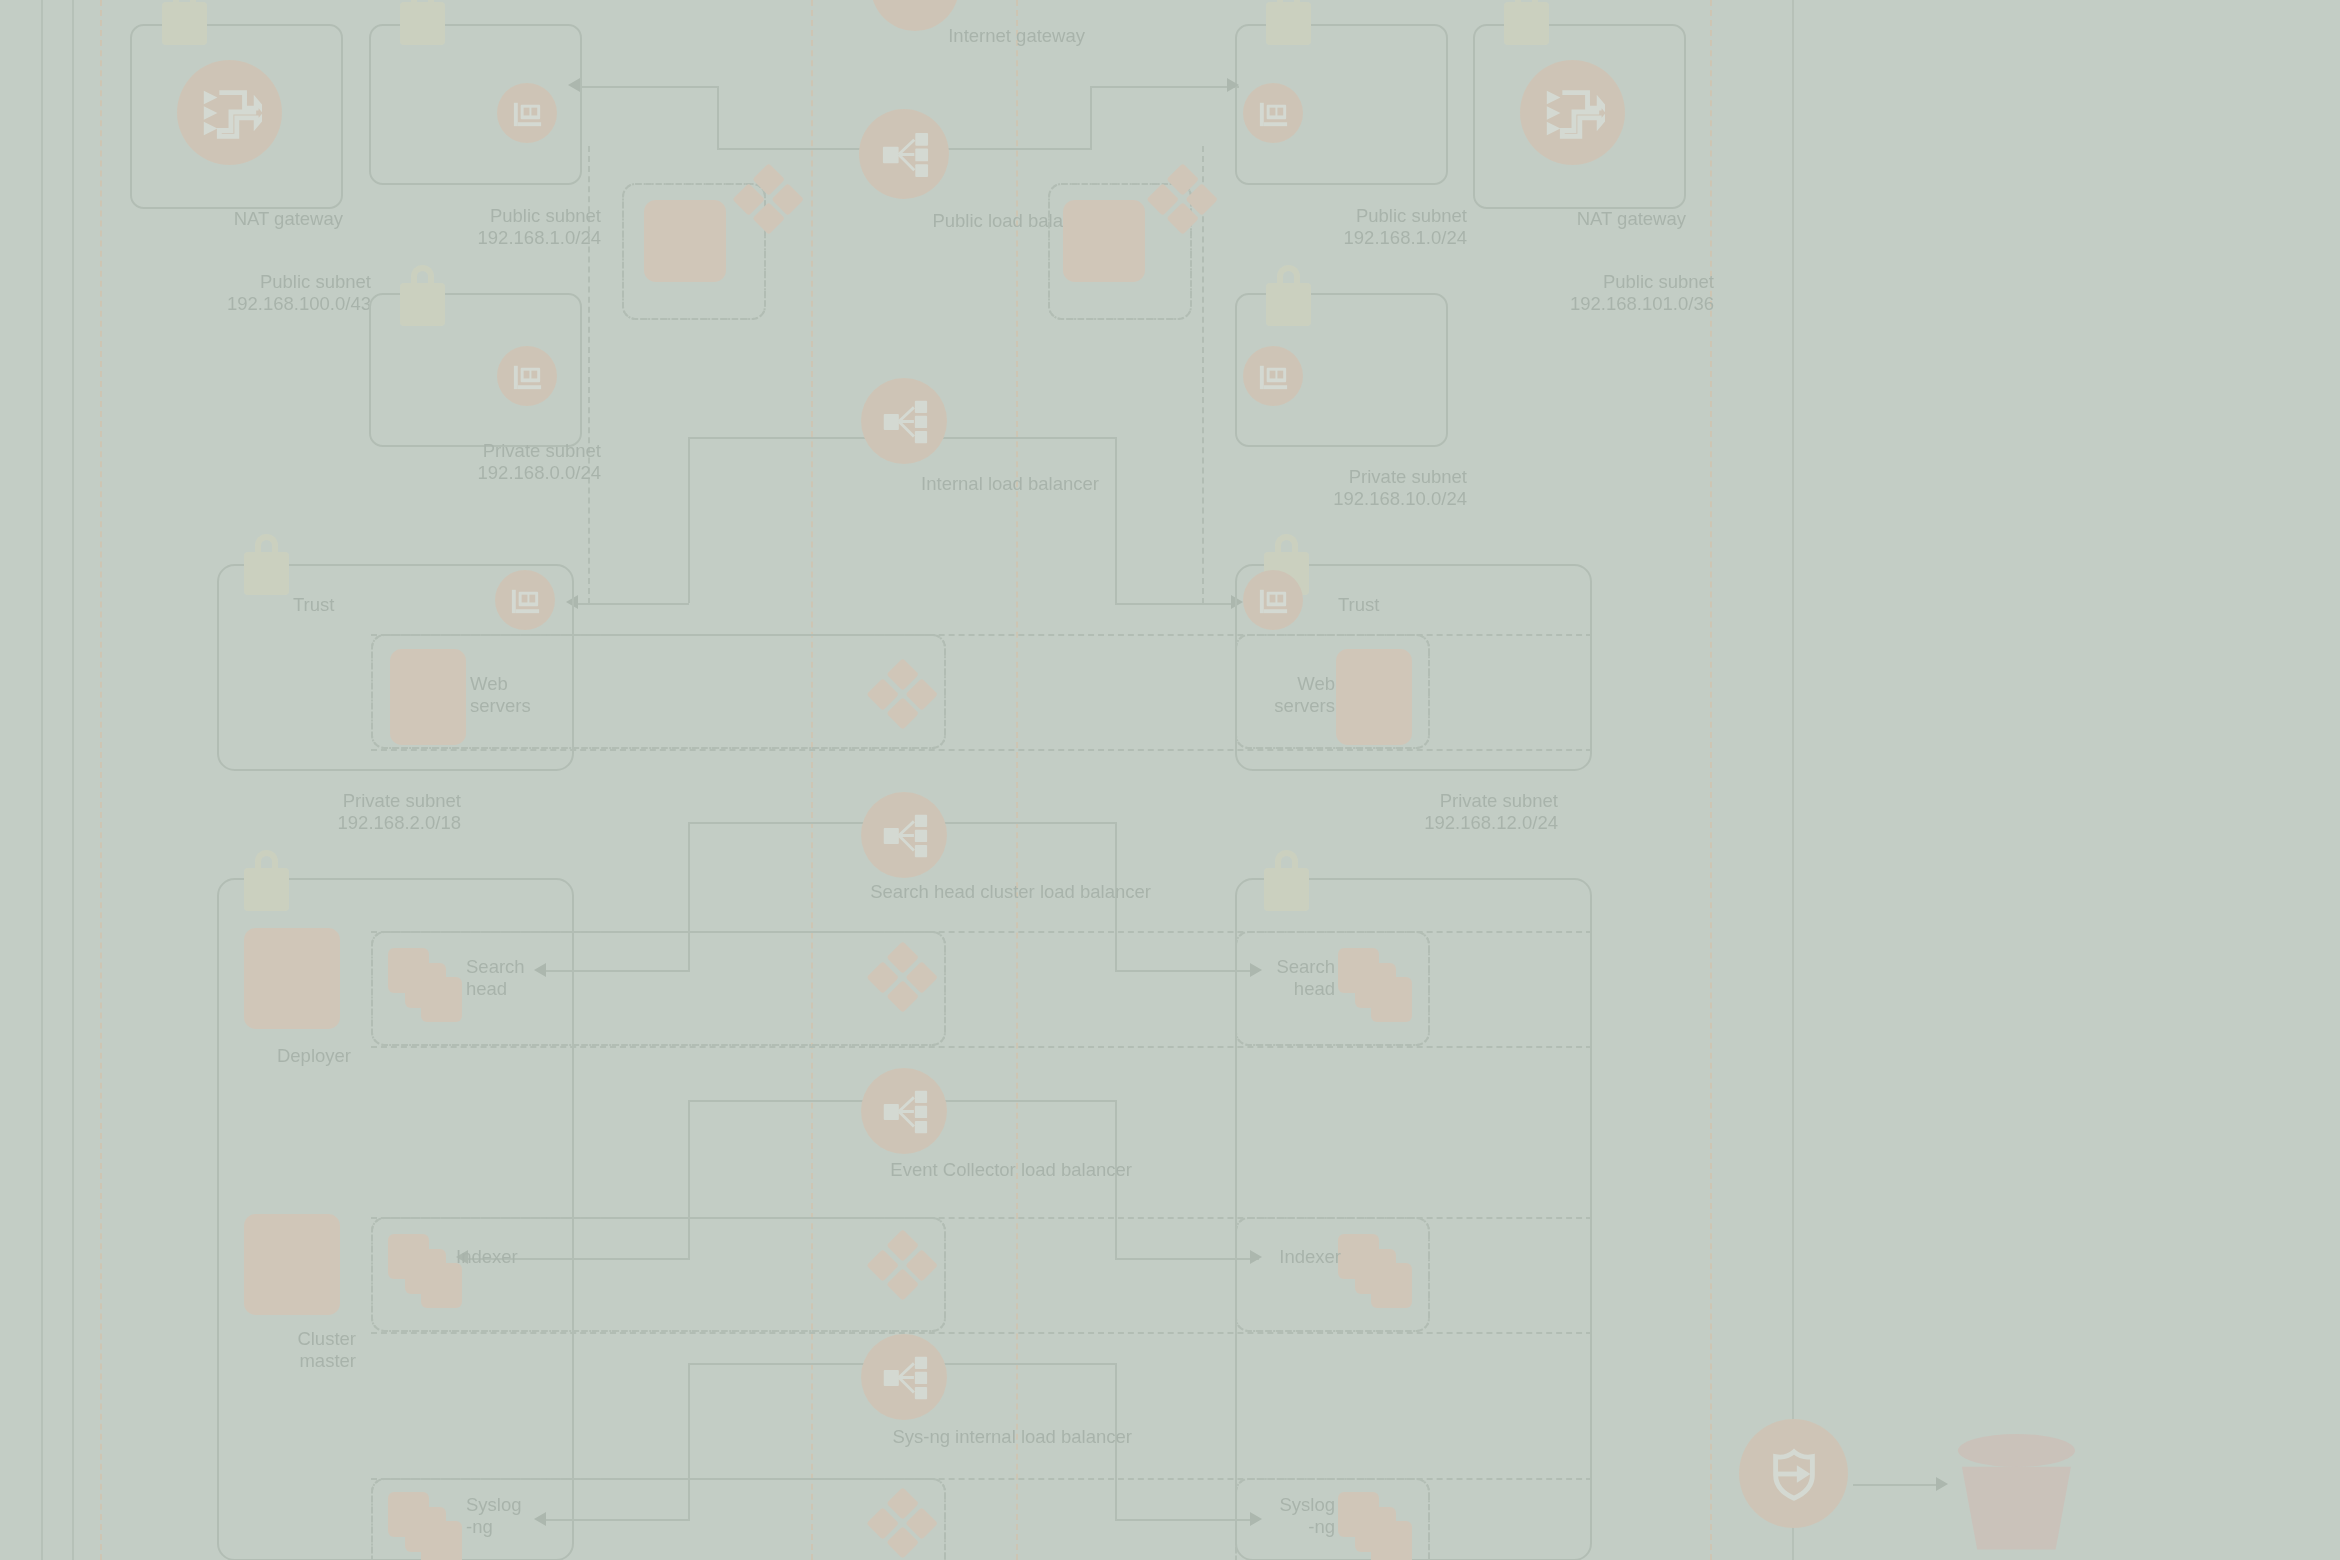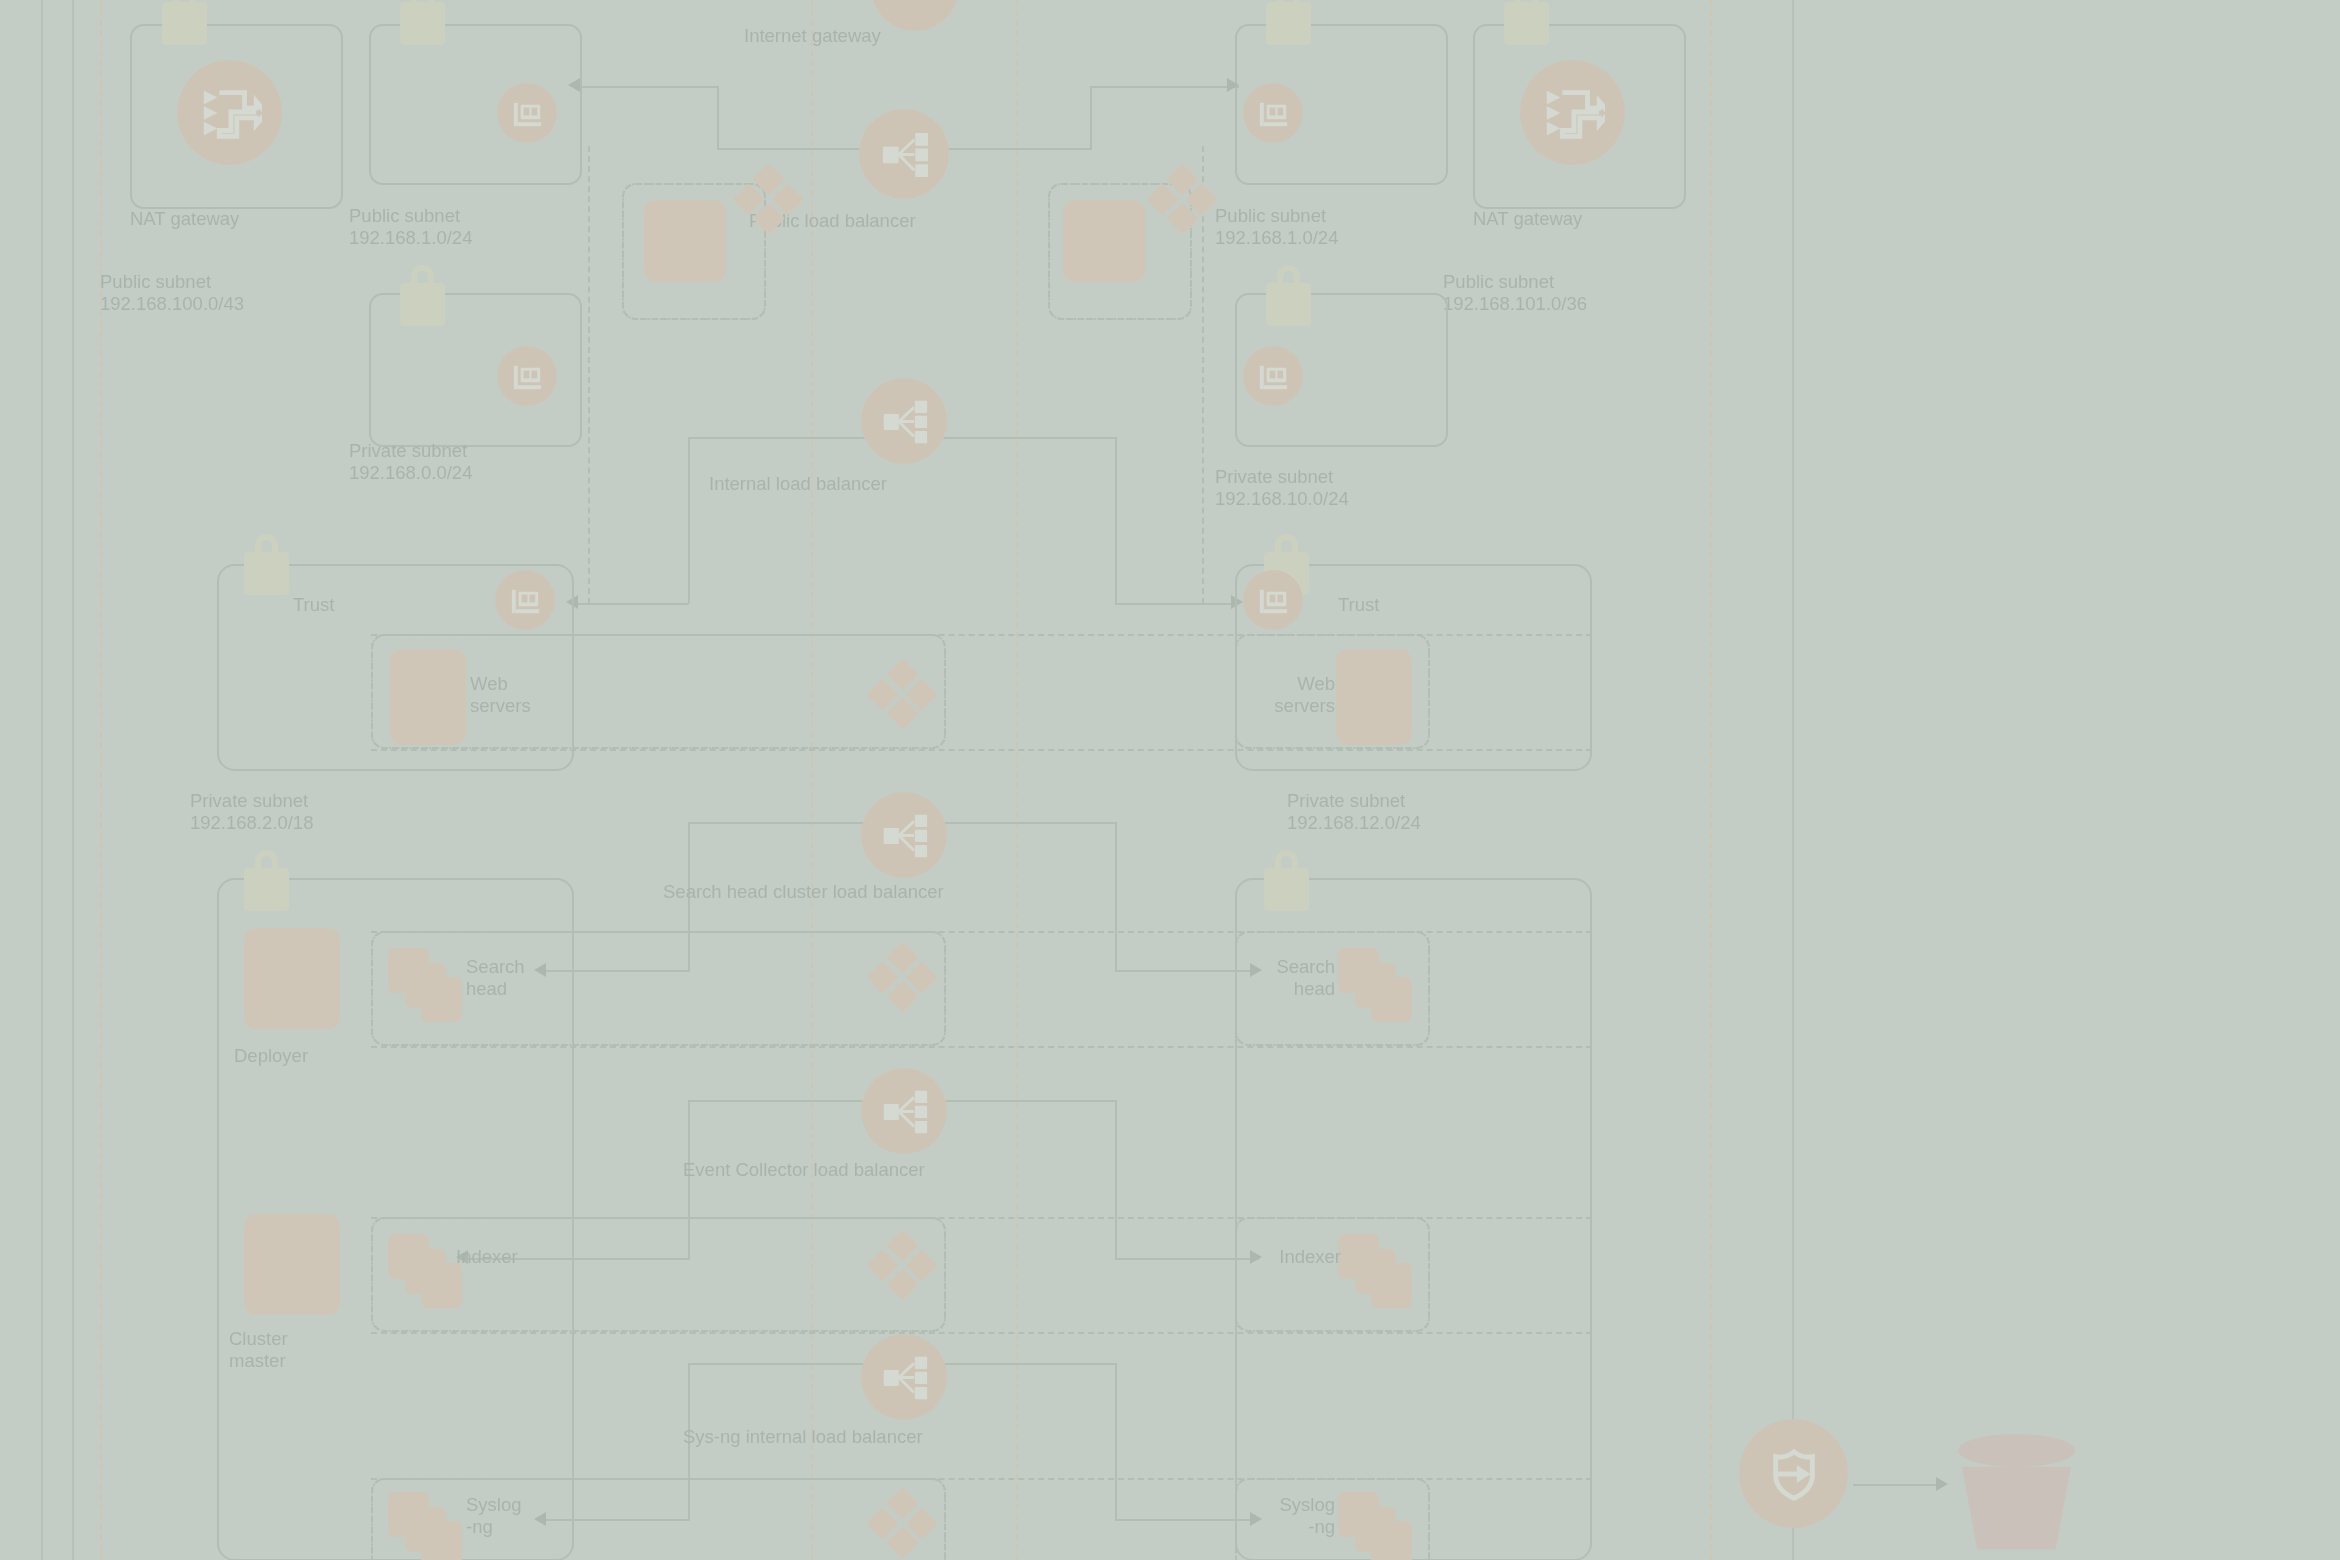--- a/index.html
+++ b/index.html
@@ -29,21 +29,21 @@
   
   .line{position:absolute;background:#8d9a8f;}
   .line.h{height:2px;}
   .line.v{width:2px;}
 
   .arrow{position:absolute;width:0;height:0;}
   .arrow.l{border-top:7.8px solid transparent;border-bottom:7.8px solid transparent;border-right:12.7px solid #78857a;}
   .arrow.r{border-top:7.8px solid transparent;border-bottom:7.8px solid transparent;border-left:12.7px solid #78857a;}
 
   
-  .lbl{position:absolute;color:#6d7a70;font-size:18.5px;line-height:22.4px;text-align:left;white-space:pre-line;}
+  .lbl{position:absolute;color:#6d7a70;font-size:18.5px;line-height:22.4px;text-align:right;white-space:pre-line;}
 
   
   .pad{position:absolute;width:45px;height:60px;}
   .pad .shackle{position:absolute;left:10.7px;top:0;width:23.4px;height:23.4px;border:6.8px solid #ded9b4;border-bottom:none;border-radius:12.7px 12.7px 0 0;box-sizing:border-box;}
   .pad .body{position:absolute;left:0;top:17.6px;width:45px;height:43px;background:#ded9b4;border-radius:3.9px;}
 
   .circ{position:absolute;border-radius:50%;background:#e8b295;display:flex;align-items:center;justify-content:center;}
   .circ svg{display:block;}
 
   .node{position:absolute;width:43px;height:51px;border-radius:7.8px;background:#eeb79c;}
@@ -217,21 +217,21 @@
     <svg width="51" height="51" viewBox="0 0 52 52">
         <g fill="#fdf6f1">
       <rect x="4" y="18" width="16" height="17" rx="1"></rect>
       <rect x="37" y="4" width="13" height="13" rx="1"></rect>
           <rect x="37" y="20" width="13" height="13" rx="1"></rect>
           <rect x="37" y="36" width="13" height="13" rx="1"></rect>
       <path d="M20 26 L36 11 M20 26 L36 26 M20 26 L36 42" stroke="#fdf6f1" stroke-width="3" fill="none"></path>
     </g>
       </svg>
   </div>
-  <div class="lbl" style="left:749px;top:210px;width:390px">Public load balancer</div>
+  <div class="lbl" style="left:709px;top:210px;width:390px">Public load balancer</div>
 
   <div class="asg" style="left:622px;top:183px;width:144px;height:137px"></div>
   <div class="node sq" style="left:644px;top:200px"></div>
   <div class="diam" style="left:737px;top:168px">
       <i></i>
       <i></i>
       <i></i>
       <i></i>
     </div>
 

